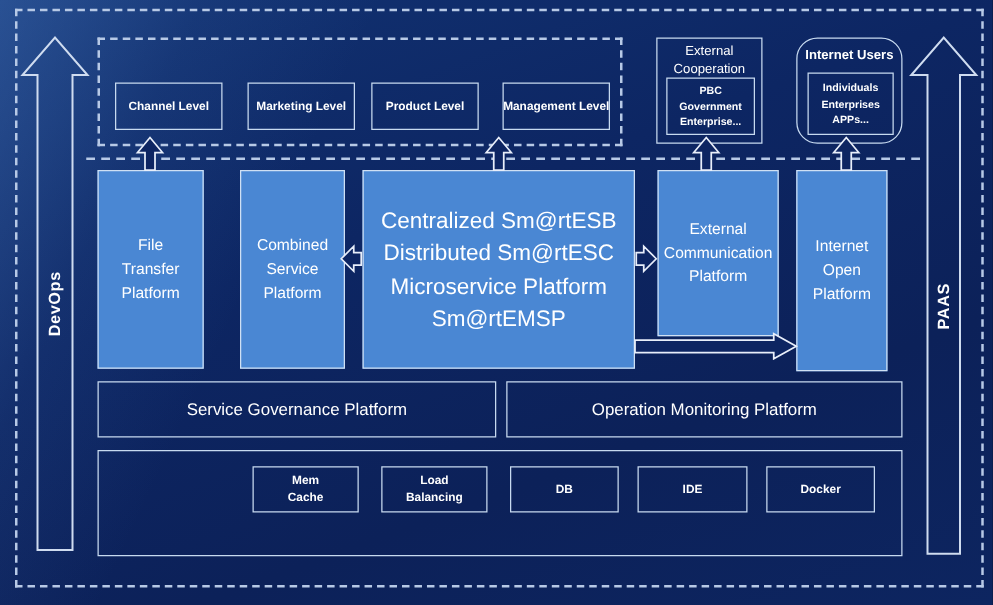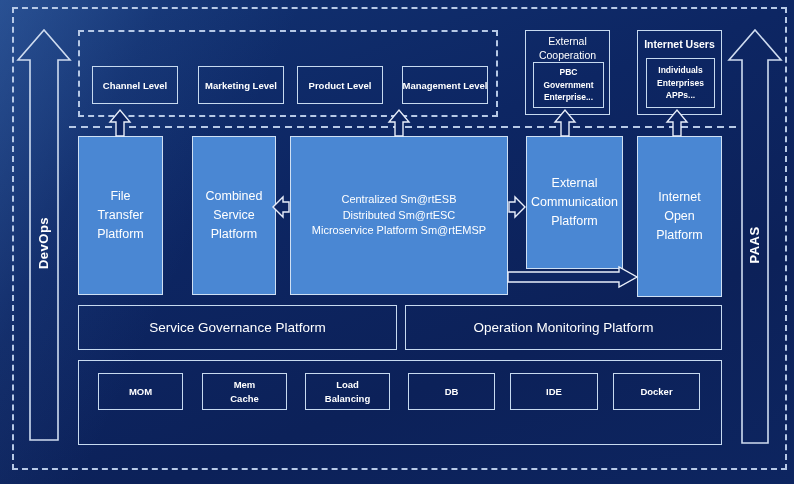--- a/index.html
+++ b/index.html
@@ -19,34 +19,34 @@
   .pre { white-space: pre-line; }
 
   .outer-dash { left:12px; top:7px; width:775px; height:463px; border:2px dashed #b7c9e6; }
   .levels-dash { left:78px; top:30px; width:420px; height:87px; border:2px dashed #b7c9e6; }
 
   .lvl { top:66px; width:86px; height:38px; border:1.5px solid #c7daf0;
          font-size:9.5px; font-weight:700; white-space:nowrap; }
   .lvl0 { left:92px; } .lvl1 { left:198px; } .lvl2 { left:297px; } .lvl3 { left:402px; }
 
   .topbox { top:30px; width:85px; height:85px; border:1.5px solid #c7daf0; }
-  .ec { left:525px; } .iu { left:637px; }
+  .ec { left:525px; } .iu { left:637px;border-radius:17px; }
   .topbox-title { left:0; top:4px; width:100%; font-size:10.5px; line-height:1.3; text-align:center; }
   .iu .topbox-title { top:7px; font-weight:700; }
   .member-box { border:1.5px solid #c7daf0; font-size:8.5px; font-weight:700; line-height:1.5; }
   .ec .member-box { left:7px; top:31px; width:71px; height:46px; }
   .iu .member-box { left:8px; top:27px; width:69px; height:50px; }
 
   .lightbox { background:#4a87d3; border:1.5px solid #cfe0f4; top:136px;
               font-size:12.5px; line-height:1.5; }
   .p-file { left:78px;  width:85px;  height:159px; }
   .p-comb { left:192px; width:84px;  height:159px; }
-  .p-esb  { left:290px; width:218px; height:159px; font-size:11px; line-height:1.45; }
+  .p-esb  { left:290px; width:218px; height:159px; font-size:18px; line-height:1.45; }
   .p-ext  { left:526px; width:97px;  height:133px; }
-  .p-iop  { left:637px; width:85px;  height:161px; }
+  .p-iop  { left:637px; width:73px;  height:161px; }
 
   .gov { top:305px; height:45px; border:1.5px solid #c7daf0; font-size:13.5px;text-align:center; }
   .gov-l { left:78px; width:319px; }
   .gov-r { left:405px; width:317px; }
 
   .bottom-section { left:78px; top:360px; width:644px; height:85px; border:1.5px solid #c7daf0; }
   .tech { top:373px; height:37px; border:1.5px solid #c7daf0;
           font-size:9.5px; font-weight:700; line-height:1.4; }
   .t0 { left:98px;  width:85px; } .t1 { left:202px; width:85px; }
   .t2 { left:305px; width:85px; } .t3 { left:408px; width:87px; }
@@ -101,21 +101,20 @@
 Communication
 Platform</div>
   <div class="abs flexc lightbox p-iop pre">Internet
 Open
 Platform</div>
 
   <div class="abs flexc gov gov-l">Service Governance Platform</div>
   <div class="abs flexc gov gov-r">Operation Monitoring Platform</div>
 
   <div class="abs bottom-section"></div>
-  <div class="abs flexc tech t0 pre">MOM</div>
   <div class="abs flexc tech t1 pre">Mem
 Cache</div>
   <div class="abs flexc tech t2 pre">Load
 Balancing</div>
   <div class="abs flexc tech t3 pre">DB</div>
   <div class="abs flexc tech t4 pre">IDE</div>
   <div class="abs flexc tech t5 pre">Docker</div>
 
   <svg id="arrow-layer" class="abs" viewBox="0 0 794 484" xmlns="http://www.w3.org/2000/svg">
 

